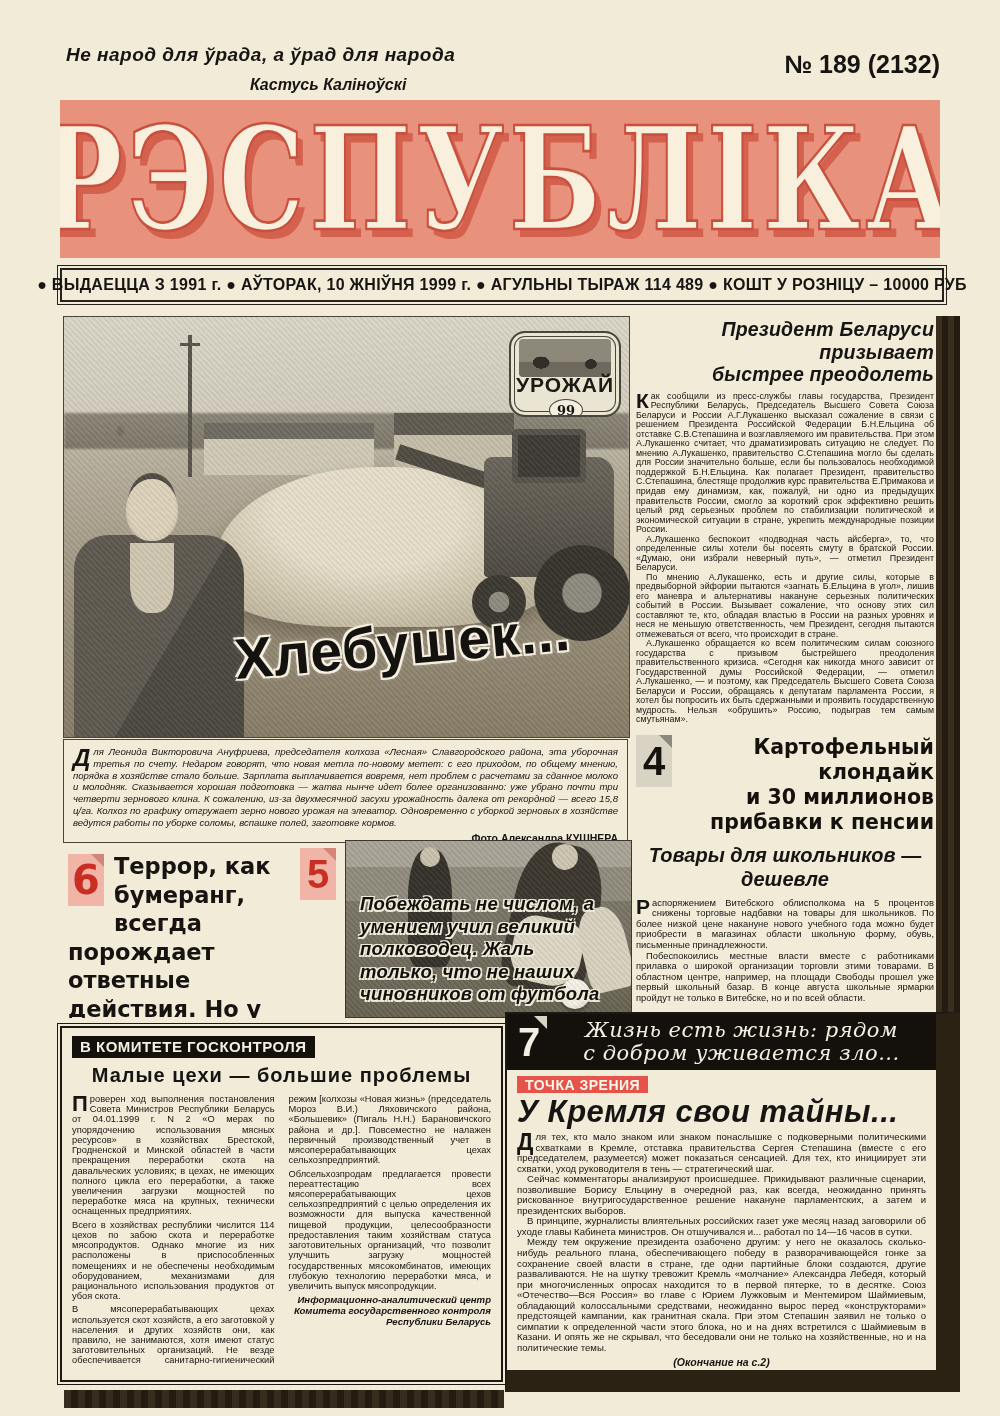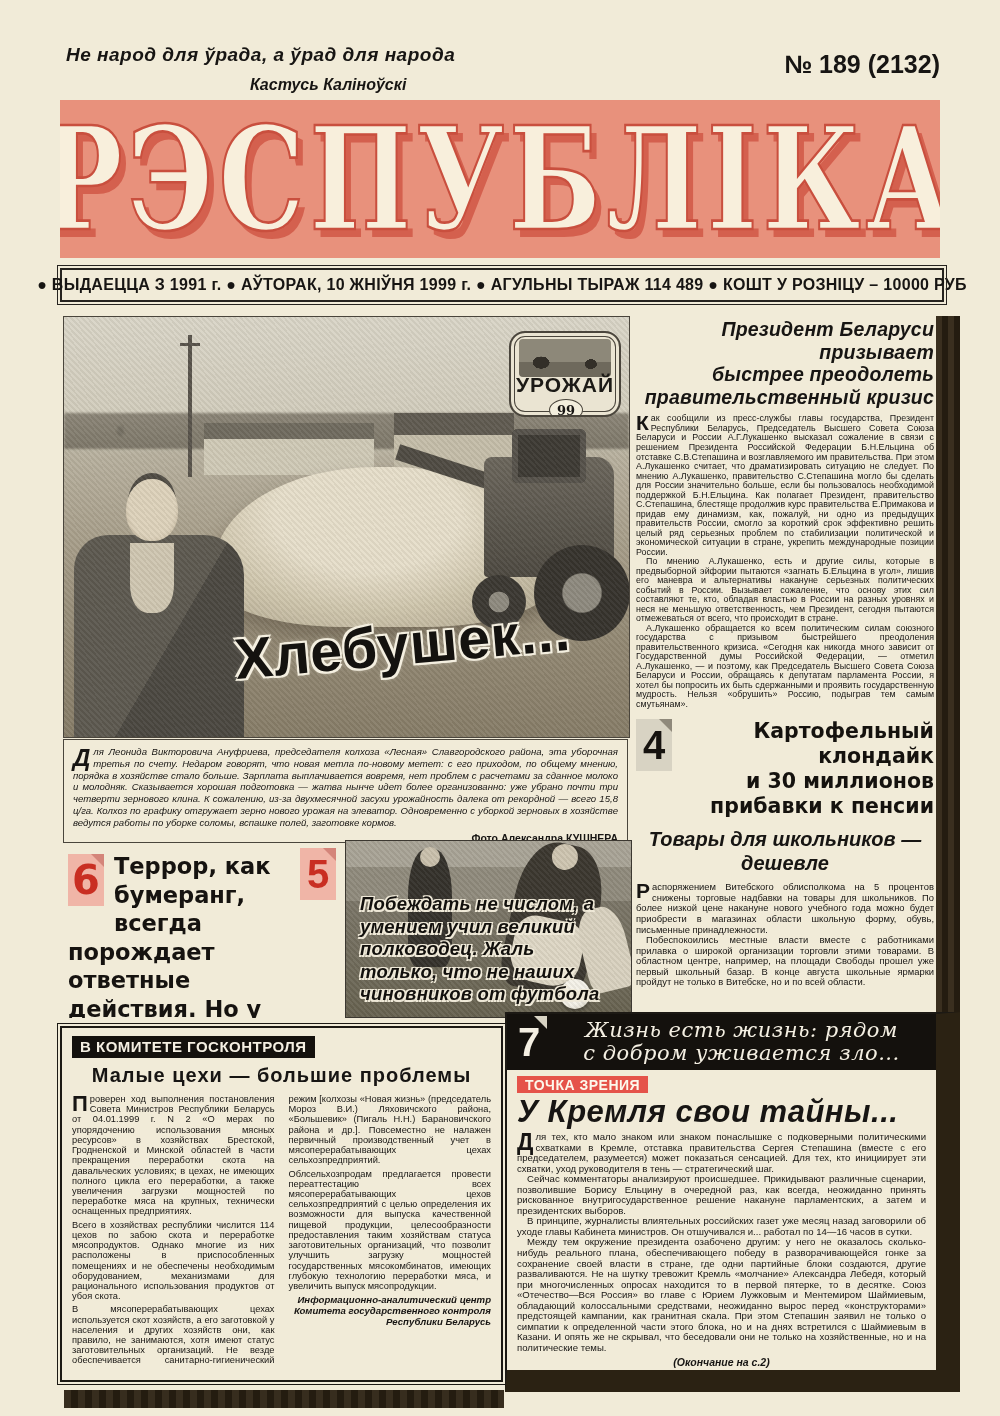--- a/index.html
+++ b/index.html
@@ -226,24 +226,24 @@
       <p>Облсельхозпродам предлагается провести переаттестацию всех мясоперерабатывающих цехов сельхозпредприятий с целью определения их возможности для выпуска качественной пищевой продукции, целесообразности предоставления таким хозяйствам статуса заготовительных организаций, что позволит улучшить загрузку мощностей государственных мясокомбинатов, имеющих глубокую технологию переработки мяса, и увеличить выпуск мясопродукции.</p>
       <div class="gos-sig">Информационно-аналитический центр Комитета государственного контроля Республики Беларусь</div>
     </div>
   </div>
   <div class="left-strip"></div>
 
   <div class="rcol">
     <div class="pres-headline">
       <div>Президент Беларуси призывает</div>
       <div>быстрее преодолеть</div>
-      <div>правительственный кризис</div>
     </div>
     <div class="body-sm">
       <p class="dc">Как сообщили из пресс-службы главы государства, Президент Республики Беларусь, Председатель Высшего Совета Союза Беларуси и России А.Г.Лукашенко высказал сожаление в связи с решением Президента Российской Федерации Б.Н.Ельцина об отставке С.В.Степашина и возглавляемого им правительства. При этом А.Лукашенко считает, что драматизировать ситуацию не следует. По мнению А.Лукашенко, правительство С.Степашина могло бы сделать для России значительно больше, если бы пользовалось необходимой поддержкой Б.Н.Ельцина. Как полагает Президент, правительство С.Степашина, блестяще продолжив курс правительства Е.Примакова и придав ему динамизм, как, пожалуй, ни одно из предыдущих правительств России, смогло за короткий срок эффективно решить целый ряд серьезных проблем по стабилизации политической и экономической ситуации в стране, укрепить международные позиции России.</p>
+      <p>А.Лукашенко беспокоит «подводная часть айсберга», то, что определенные силы хотели бы посеять смуту в братской России. «Думаю, они избрали неверный путь», — отметил Президент Беларуси.</p>
       <p>По мнению А.Лукашенко, есть и другие силы, которые в предвыборной эйфории пытаются «загнать Б.Ельцина в угол», лишив его маневра и альтернативы накануне серьезных политических событий в России. Вызывает сожаление, что основу этих сил составляют те, кто, обладая властью в России на разных уровнях и неся не меньшую ответственность, чем Президент, сегодня пытаются отмежеваться от всего, что происходит в стране.</p>
       <p>А.Лукашенко обращается ко всем политическим силам союзного государства с призывом быстрейшего преодоления правительственного кризиса. «Сегодня как никогда много зависит от Государственной думы Российской Федерации, — отметил А.Лукашенко, — и поэтому, как Председатель Высшего Совета Союза Беларуси и России, обращаясь к депутатам парламента России, я хотел бы попросить их быть сдержанными и проявить государственную мудрость. Нельзя «обрушить» Россию, подыграв тем самым смутьянам».</p>
     </div>
     <div class="potato">
       <span class="pbadge gray">
         <span class="fold"></span>
         <span class="num">4</span>
       </span>
       <div class="potato-lines">
         <div>Картофельный клондайк</div>

